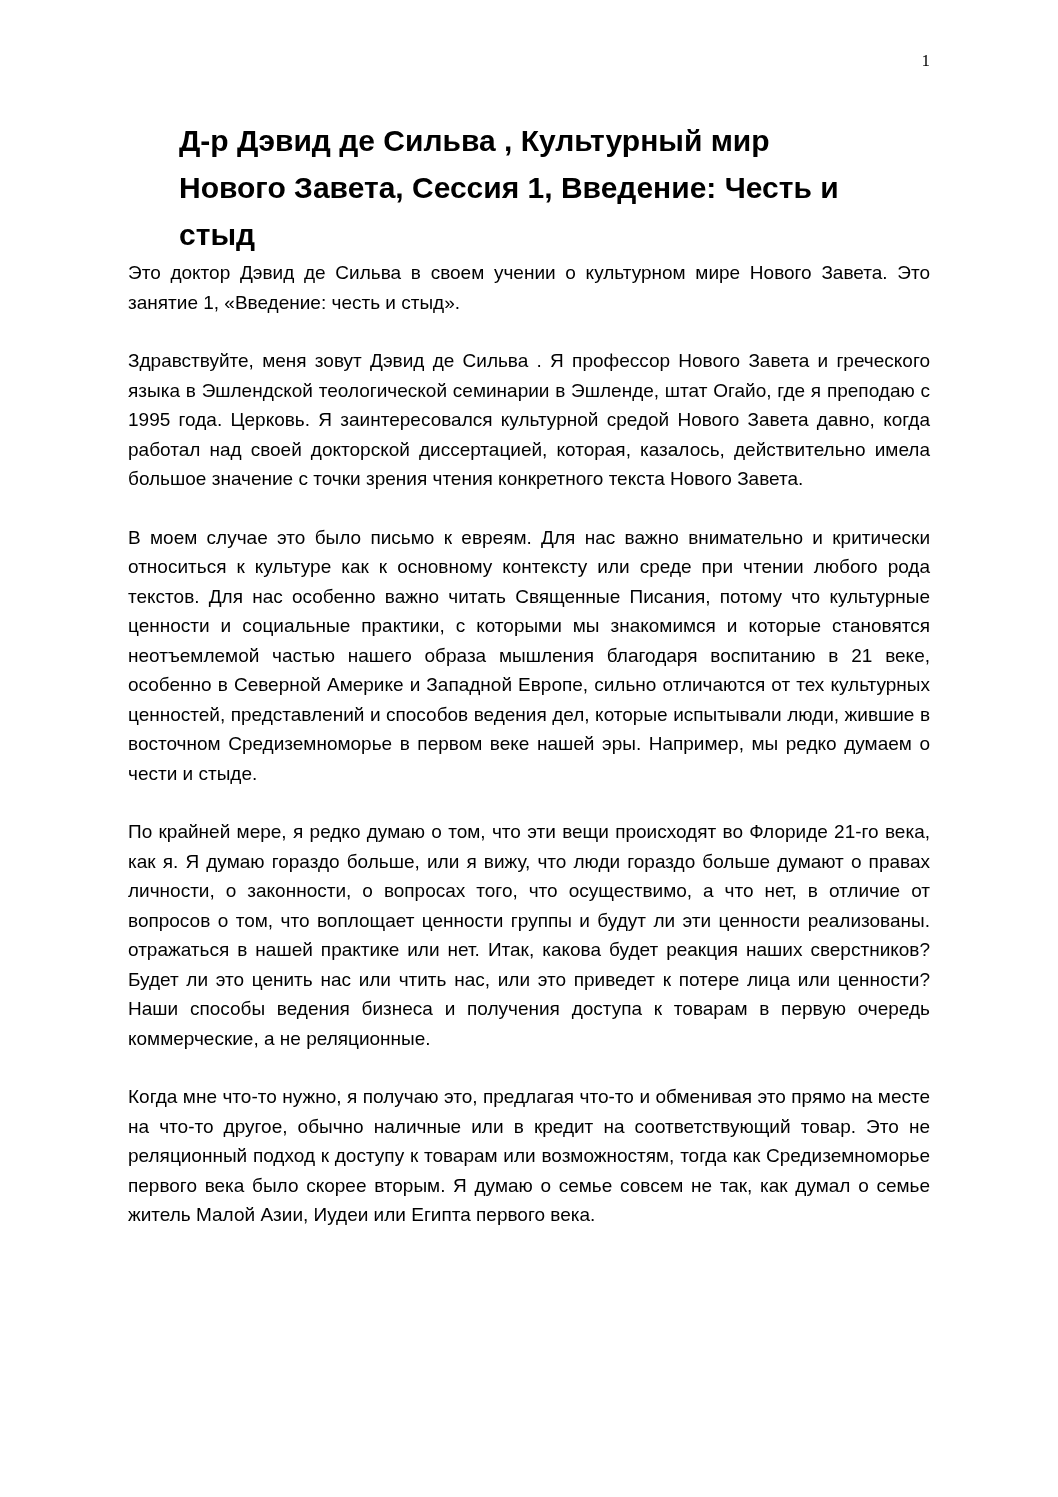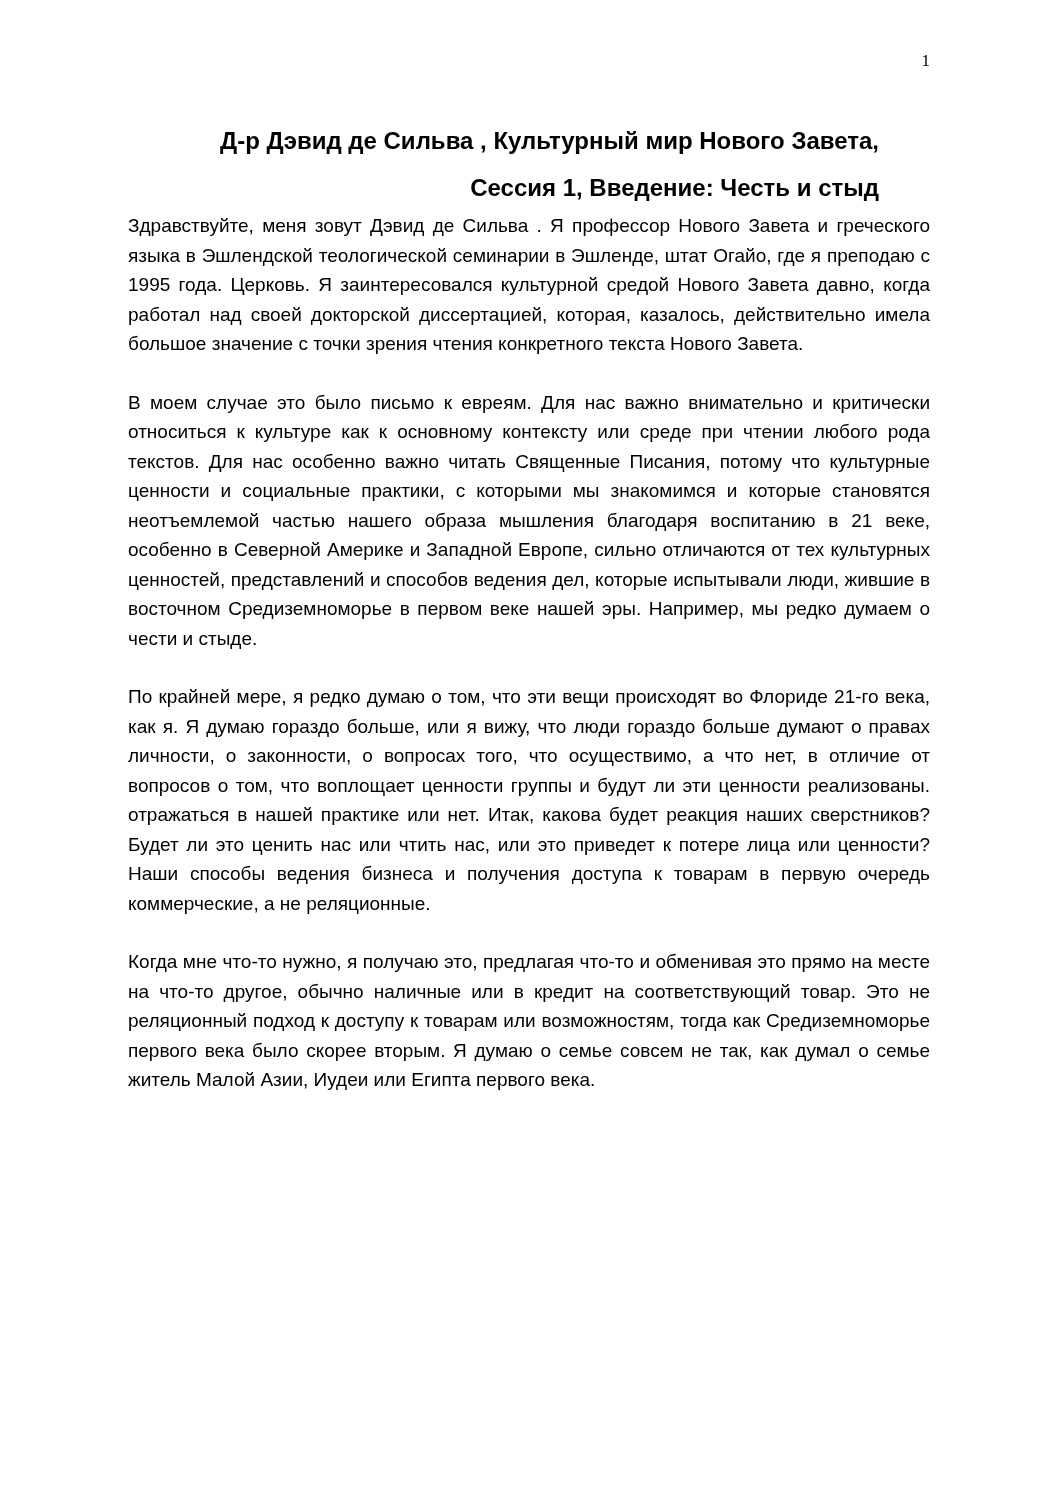--- a/index.html
+++ b/index.html
@@ -19,23 +19,23 @@
   }
   .page-number {
     text-align: right;
     font-family: "Liberation Serif", serif;
     font-size: 17px;
     line-height: 1;
     margin: 0 0 48px 0;
   }
   .doc-title {
     font-weight: bold;
-    font-size: 24px;
+    font-size: 30px;
     line-height: 47px;
-    text-align: right;
+    text-align: left;
     max-width: 700px;
     margin: 0 auto;
   }
   .copyright {
     font-family: "Liberation Serif", serif;
     font-size: 21px;
     line-height: 1.4;
     text-align: center;
     margin: 4px 0 34px 0;
   }
@@ -50,19 +50,20 @@
 <body>
 
 <div class="page">
 
   <div class="page-number">1</div>
 
   <h1 class="doc-title">Д-р Дэвид де Сильва , Культурный мир Нового Завета, Сессия 1, Введение: Честь и стыд</h1>
 
 
   <div class="body-text">
+    <p>Это доктор Дэвид де Сильва в своем учении о культурном мире Нового Завета. Это занятие 1, «Введение: честь и стыд».</p>
     <p>Здравствуйте, меня зовут Дэвид де Сильва . Я профессор Нового Завета и греческого языка в Эшлендской теологической семинарии в Эшленде, штат Огайо, где я преподаю с 1995 года. Церковь. Я заинтересовался культурной средой Нового Завета давно, когда работал над своей докторской диссертацией, которая, казалось, действительно имела большое значение с точки зрения чтения конкретного текста Нового Завета.</p>
     <p>В моем случае это было письмо к евреям. Для нас важно внимательно и критически относиться к культуре как к основному контексту или среде при чтении любого рода текстов. Для нас особенно важно читать Священные Писания, потому что культурные ценности и социальные практики, с которыми мы знакомимся и которые становятся неотъемлемой частью нашего образа мышления благодаря воспитанию в 21 веке, особенно в Северной Америке и Западной Европе, сильно отличаются от тех культурных ценностей, представлений и способов ведения дел, которые испытывали люди, жившие в восточном Средиземноморье в первом веке нашей эры. Например, мы редко думаем о чести и стыде.</p>
     <p>По крайней мере, я редко думаю о том, что эти вещи происходят во Флориде 21-го века, как я. Я думаю гораздо больше, или я вижу, что люди гораздо больше думают о правах личности, о законности, о вопросах того, что осуществимо, а что нет, в отличие от вопросов о том, что воплощает ценности группы и будут ли эти ценности реализованы. отражаться в нашей практике или нет. Итак, какова будет реакция наших сверстников? Будет ли это ценить нас или чтить нас, или это приведет к потере лица или ценности? Наши способы ведения бизнеса и получения доступа к товарам в первую очередь коммерческие, а не реляционные.</p>
     <p>Когда мне что-то нужно, я получаю это, предлагая что-то и обменивая это прямо на месте на что-то другое, обычно наличные или в кредит на соответствующий товар. Это не реляционный подход к доступу к товарам или возможностям, тогда как Средиземноморье первого века было скорее вторым. Я думаю о семье совсем не так, как думал о семье житель Малой Азии, Иудеи или Египта первого века.</p>
   </div>
 
 </div>
 
 </body></html>

